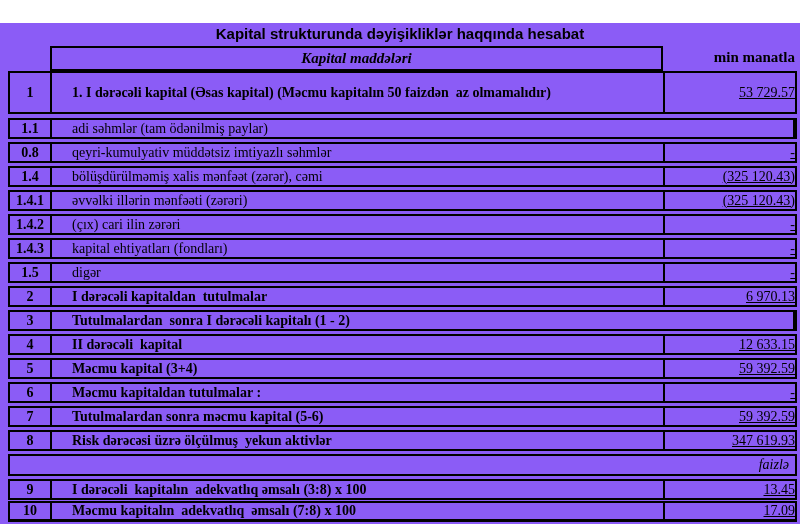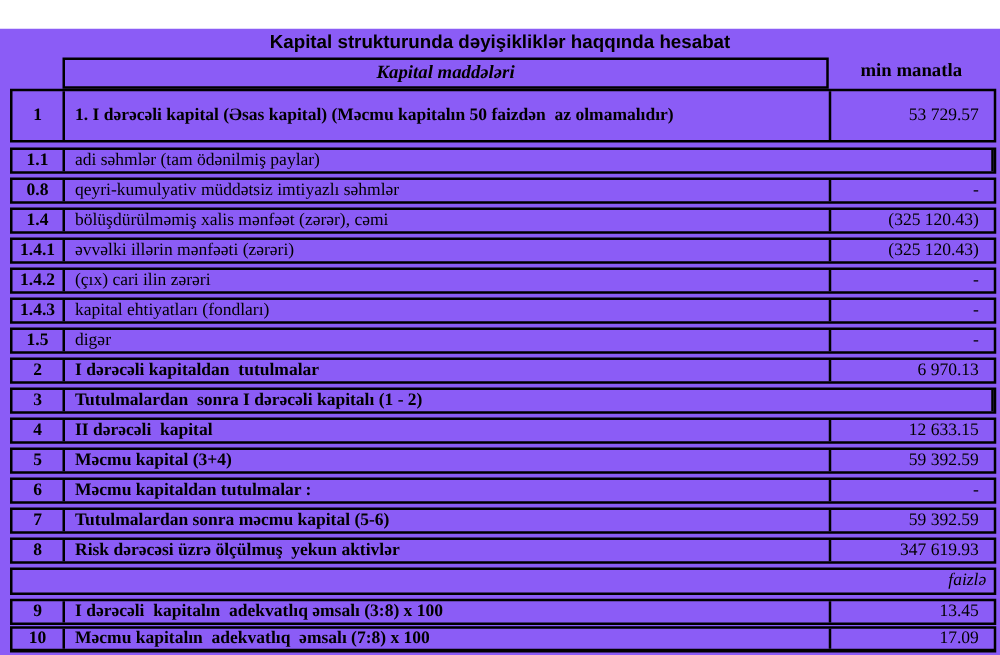--- a/index.html
+++ b/index.html
@@ -29,21 +29,21 @@
     margin-left:50px;
     width:613px;
     border:2px solid #000;
     text-align:center;
     font-weight:bold; font-size:15px;
     line-height:21px;
     font-style:italic;
   }
   .header-unit {
     flex:1;
-    text-align:center;
+    text-align:right;
     padding-right:5px;
     font-weight:bold; font-size:15px;
     line-height:23px;
     white-space:pre;
   }
   .tablebody { margin-left:8px; width:789px; }
   .row {
     display:flex;
     border:2px solid #000;
     height:21px;
@@ -51,23 +51,23 @@
     font-size:14px;
   }
   .row.tall { height:43px; margin-bottom:4px; }
   .row .cell { display:flex; align-items:center; overflow:hidden; white-space:pre; }
   .cell.num {
     width:42px;
     border-right:2px solid #000;
     justify-content:center;
     font-weight:bold;
   }
-  .cell.label { flex:1; border-right:2px solid #000; padding-left:8px; }
+  .cell.label { flex:1; border-right:2px solid #000; padding-left:20px; }
   .row.bold-label .cell.label { font-weight:bold; }
-  .cell.value { width:130px; justify-content:flex-end; padding-right:12px; }
+  .cell.value { width:130px; justify-content:flex-end; padding-right:0;text-decoration:underline; }
   .note-row {
     margin-left:8px; width:789px;
     border:2px solid #000;
     height:22px;
     margin-bottom:3px;
     display:flex; align-items:center; justify-content:flex-end;
     padding-right:6px;
     font-style:italic; font-size:14px;
   }
   #rows-percent .row { margin-bottom:1px; }

